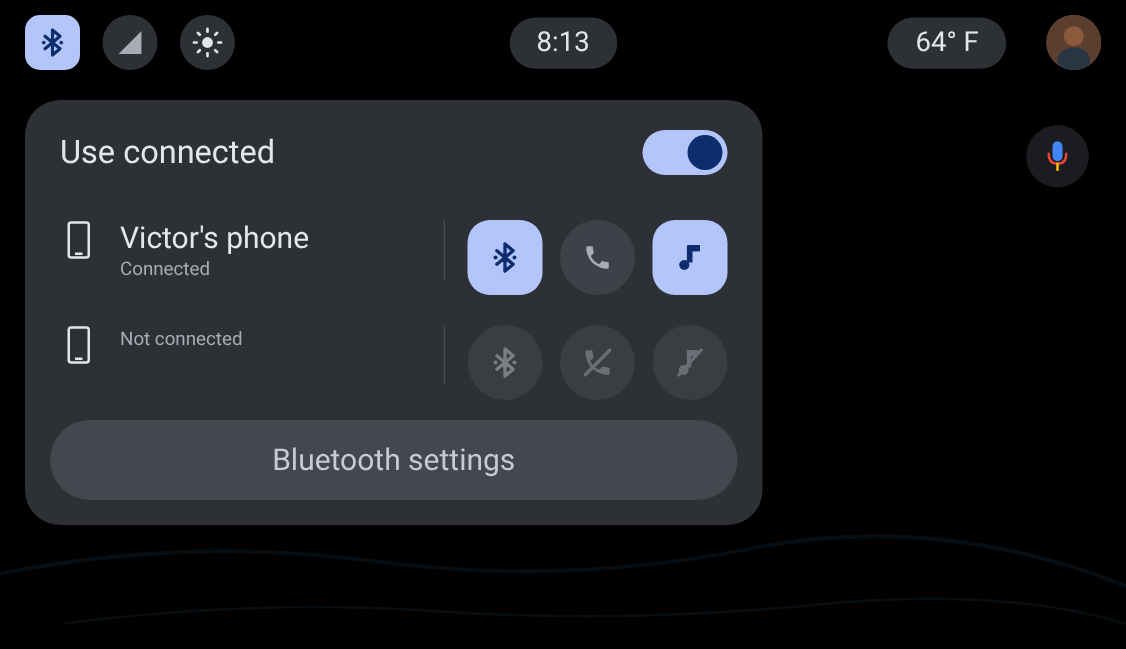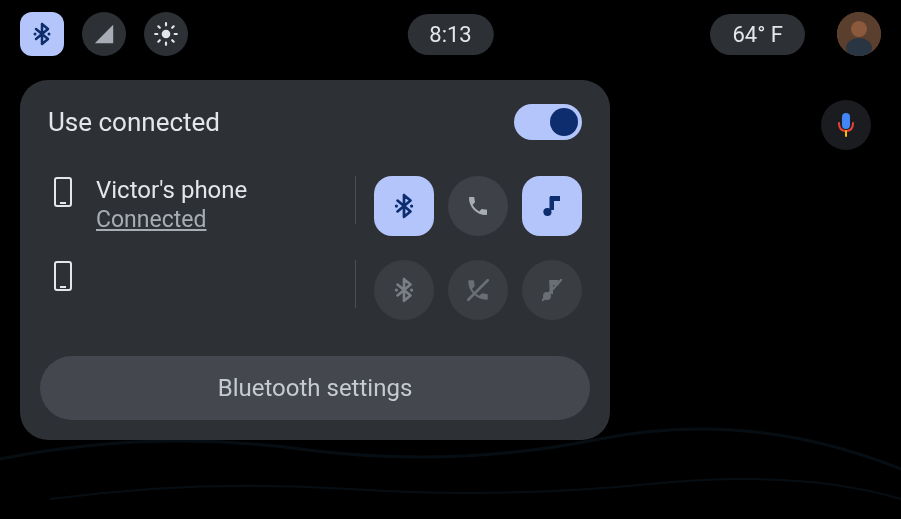--- a/index.html
+++ b/index.html
@@ -135,23 +135,22 @@
     }
     
     .device-name {
       color: #e4e6eb;
       font-size: 24px;
       font-weight: 400;
     }
     
     .device-status {
       color: #a8adb5;
-      font-size: 23px;
+      font-size: 15px;
       margin-top: 2px;
-      text-decoration: underline;
     }
     
     .divider-vert {
       width: 1px;
       height: 48px;
       background: #4a4d52;
     }
     
     .action-btns {
       display: flex;
@@ -178,21 +177,21 @@
     
     .action-btn.off {
       background: #3e4147;
     }
     
     .action-btn.disabled {
       background: #3a3d42;
     }
     
     .settings-btn {
-      margin-top: 24px;
+      margin-top: 4px;
       background: #44474e;
       border-radius: 32px;
       padding: 18px;
       text-align: center;
       color: #c5cad3;
       font-size: 24px;
       font-weight: 400;
       cursor: pointer;
     }
     
@@ -314,20 +313,21 @@
   </div>
 
   <div class="device-row">
     <div class="device-icon">
       <svg width="20" height="32" viewBox="0 0 20 32" fill="none" stroke="#e4e6eb" stroke-width="2">
         <rect x="2" y="2" width="16" height="28" rx="2"></rect>
         <line x1="7" y1="27" x2="13" y2="27"></line>
       </svg>
     </div>
     <div class="device-info">
+      <div class="device-status">Not connected</div>
     </div>
     <div class="divider-vert"></div>
     <div class="action-btns">
       <div class="action-btn disabled round">
         <svg width="26" height="26" viewBox="0 0 24 24" fill="none">
           <path d="M12 2 L12 22 M12 2 L18 7 L12 12 M12 12 L18 17 L12 22 M6 7 L12 12 M6 17 L12 12" stroke="#7a7e85" stroke-width="2.5" stroke-linecap="round" stroke-linejoin="round"></path>
           <circle cx="5" cy="12" r="1.5" fill="#7a7e85"></circle>
           <circle cx="19" cy="12" r="1.5" fill="#7a7e85"></circle>
         </svg>
       </div>

